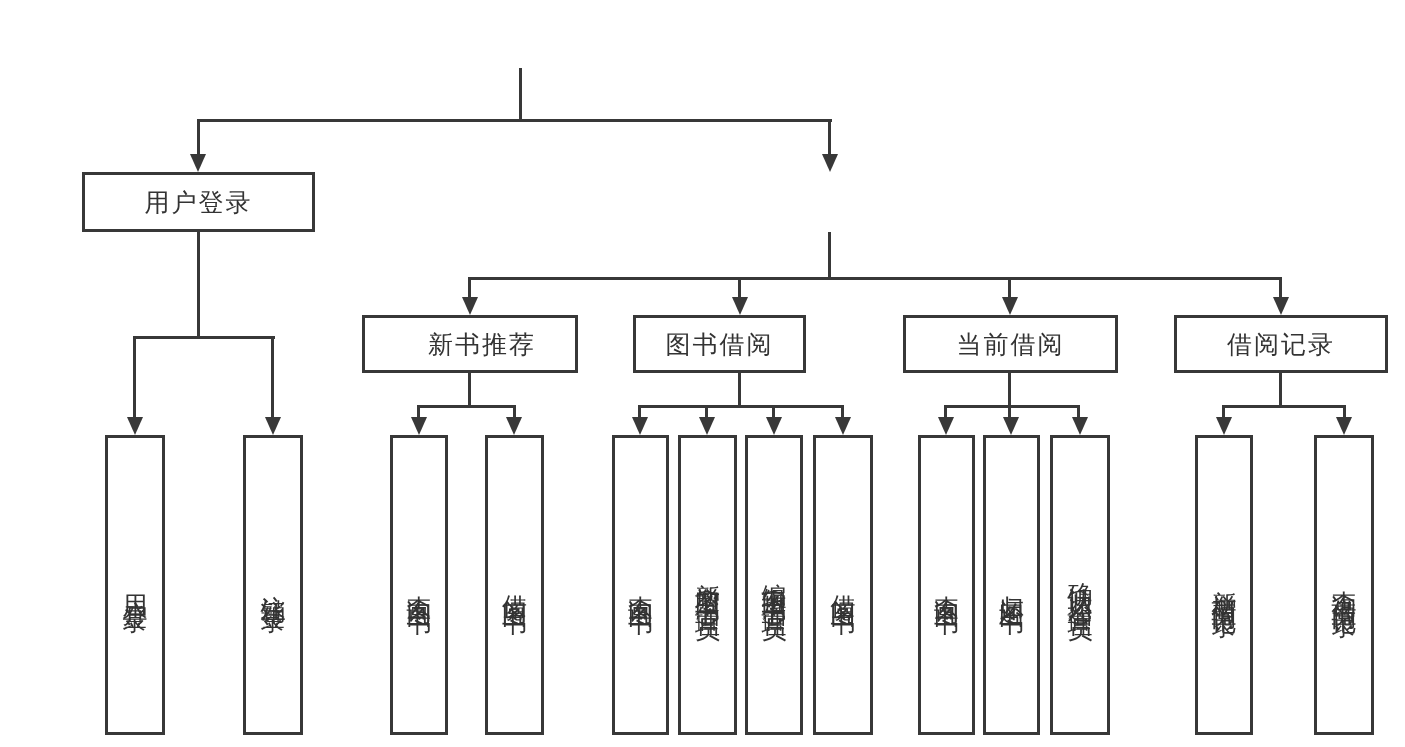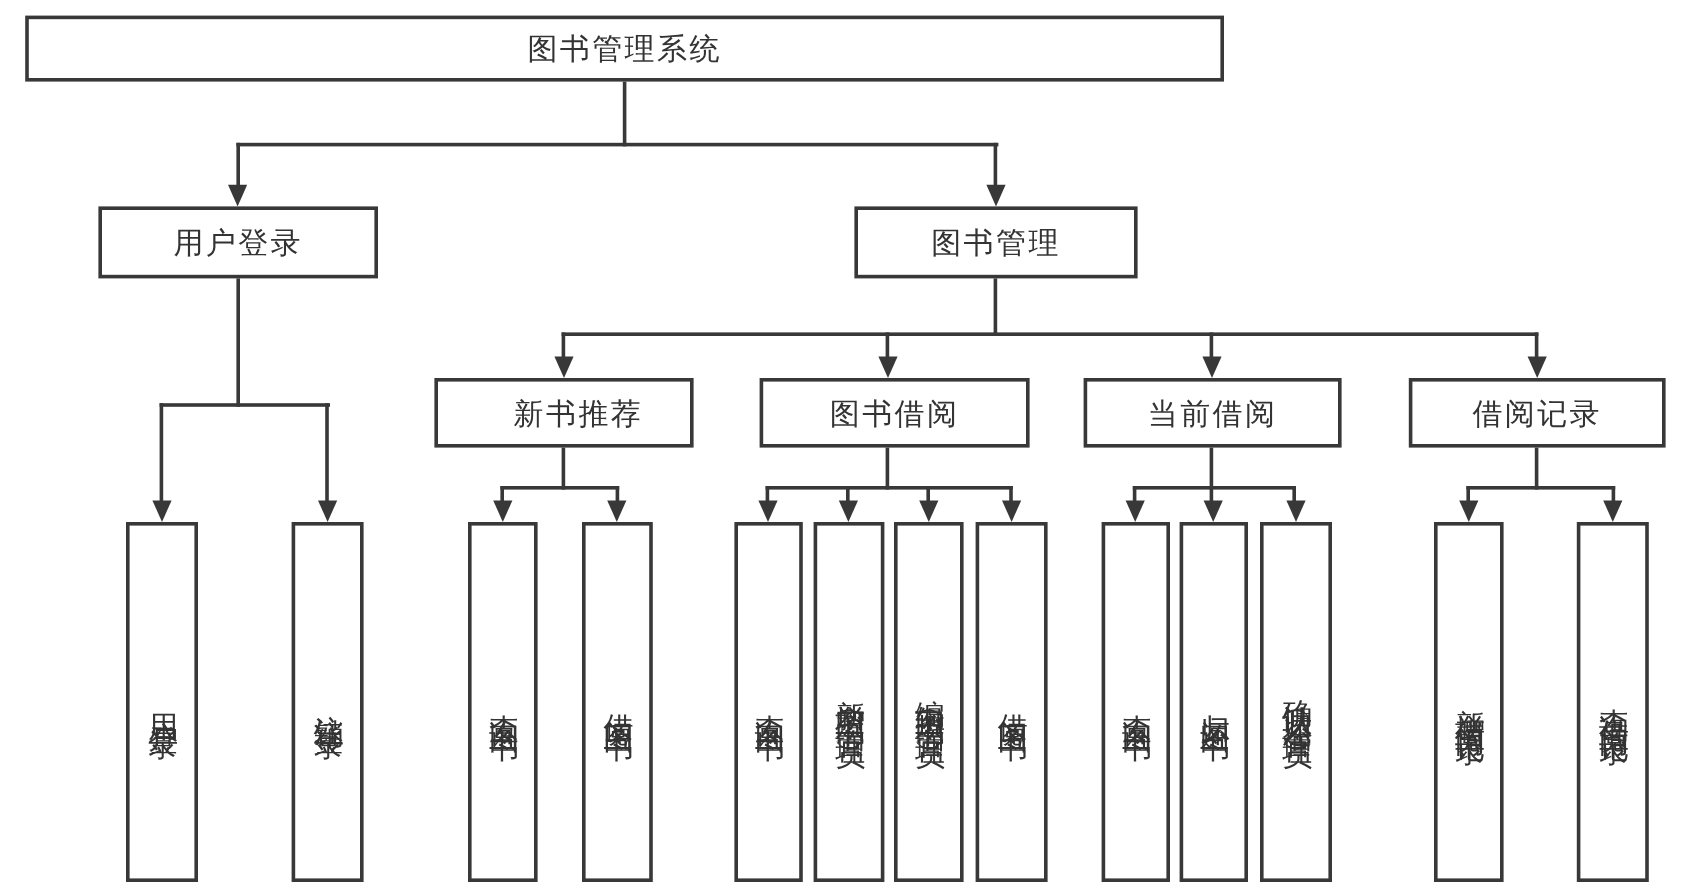--- a/index.html
+++ b/index.html
@@ -47,52 +47,50 @@
     font-size: 22px; color: #b5b5b5;
     letter-spacing: 1px; white-space: nowrap;
     z-index: 5;
   }
 </style>
 </head>
 <body>
 
 <div id="stage">
 
-  <div class="hbox" style="left:21px; top:13px; width:999px; height:55px;">图书管理系统</div>
 
   <div class="ln" style="left:519px; top:68px; width:3px; height:54px;"></div>
   <div class="ln" style="left:197px; top:119px; width:635px; height:3px;"></div>
   <div class="ln" style="left:197px; top:119px; width:3px; height:38px;"></div>
   <div class="ln" style="left:828px; top:119px; width:3px; height:38px;"></div>
   <div class="arrow" style="left:190px; top:154px;"></div>
   <div class="arrow" style="left:822px; top:154px;"></div>
 
   <div class="hbox" style="left:82px; top:172px; width:233px; height:60px;">用户登录</div>
-  <div class="hbox" style="left:712px; top:172px; width:236px; height:60px;">图书管理</div>
 
   <div class="ln" style="left:197px; top:232px; width:3px; height:107px;"></div>
   <div class="ln" style="left:133px; top:336px; width:142px; height:3px;"></div>
   <div class="ln" style="left:133px; top:336px; width:3px; height:84px;"></div>
   <div class="ln" style="left:271px; top:336px; width:3px; height:84px;"></div>
   <div class="arrow" style="left:127px; top:417px;"></div>
   <div class="arrow" style="left:265px; top:417px;"></div>
 
   <div class="ln" style="left:828px; top:232px; width:3px; height:48px;"></div>
   <div class="ln" style="left:468px; top:277px; width:814px; height:3px;"></div>
   <div class="ln" style="left:468px; top:277px; width:3px; height:24px;"></div>
   <div class="ln" style="left:738px; top:277px; width:3px; height:24px;"></div>
   <div class="ln" style="left:1008px; top:277px; width:3px; height:24px;"></div>
   <div class="ln" style="left:1279px; top:277px; width:3px; height:24px;"></div>
   <div class="arrow" style="left:462px; top:297px;"></div>
   <div class="arrow" style="left:732px; top:297px;"></div>
   <div class="arrow" style="left:1002px; top:297px;"></div>
   <div class="arrow" style="left:1273px; top:297px;"></div>
 
   <div class="hbox" style="left:362px; top:315px; width:216px; height:58px;padding-left:24px;">新书推荐</div>
-  <div class="hbox" style="left:633px; top:315px; width:225px; height:58px;text-align:center;">图书借阅</div>
+  <div class="hbox" style="left:633px; top:315px; width:173px; height:58px;text-align:center;">图书借阅</div>
   <div class="hbox" style="left:903px; top:315px; width:215px; height:58px;">当前借阅</div>
   <div class="hbox" style="left:1174px; top:315px; width:214px; height:58px;">借阅记录</div>
 
   <div class="ln" style="left:468px; top:373px; width:3px; height:35px;"></div>
   <div class="ln" style="left:417px; top:405px; width:99px; height:3px;"></div>
   <div class="ln" style="left:417px; top:405px; width:3px; height:15px;"></div>
   <div class="ln" style="left:513px; top:405px; width:3px; height:15px;"></div>
   <div class="arrow" style="left:411px; top:417px;"></div>
   <div class="arrow" style="left:506px; top:417px;"></div>
 

